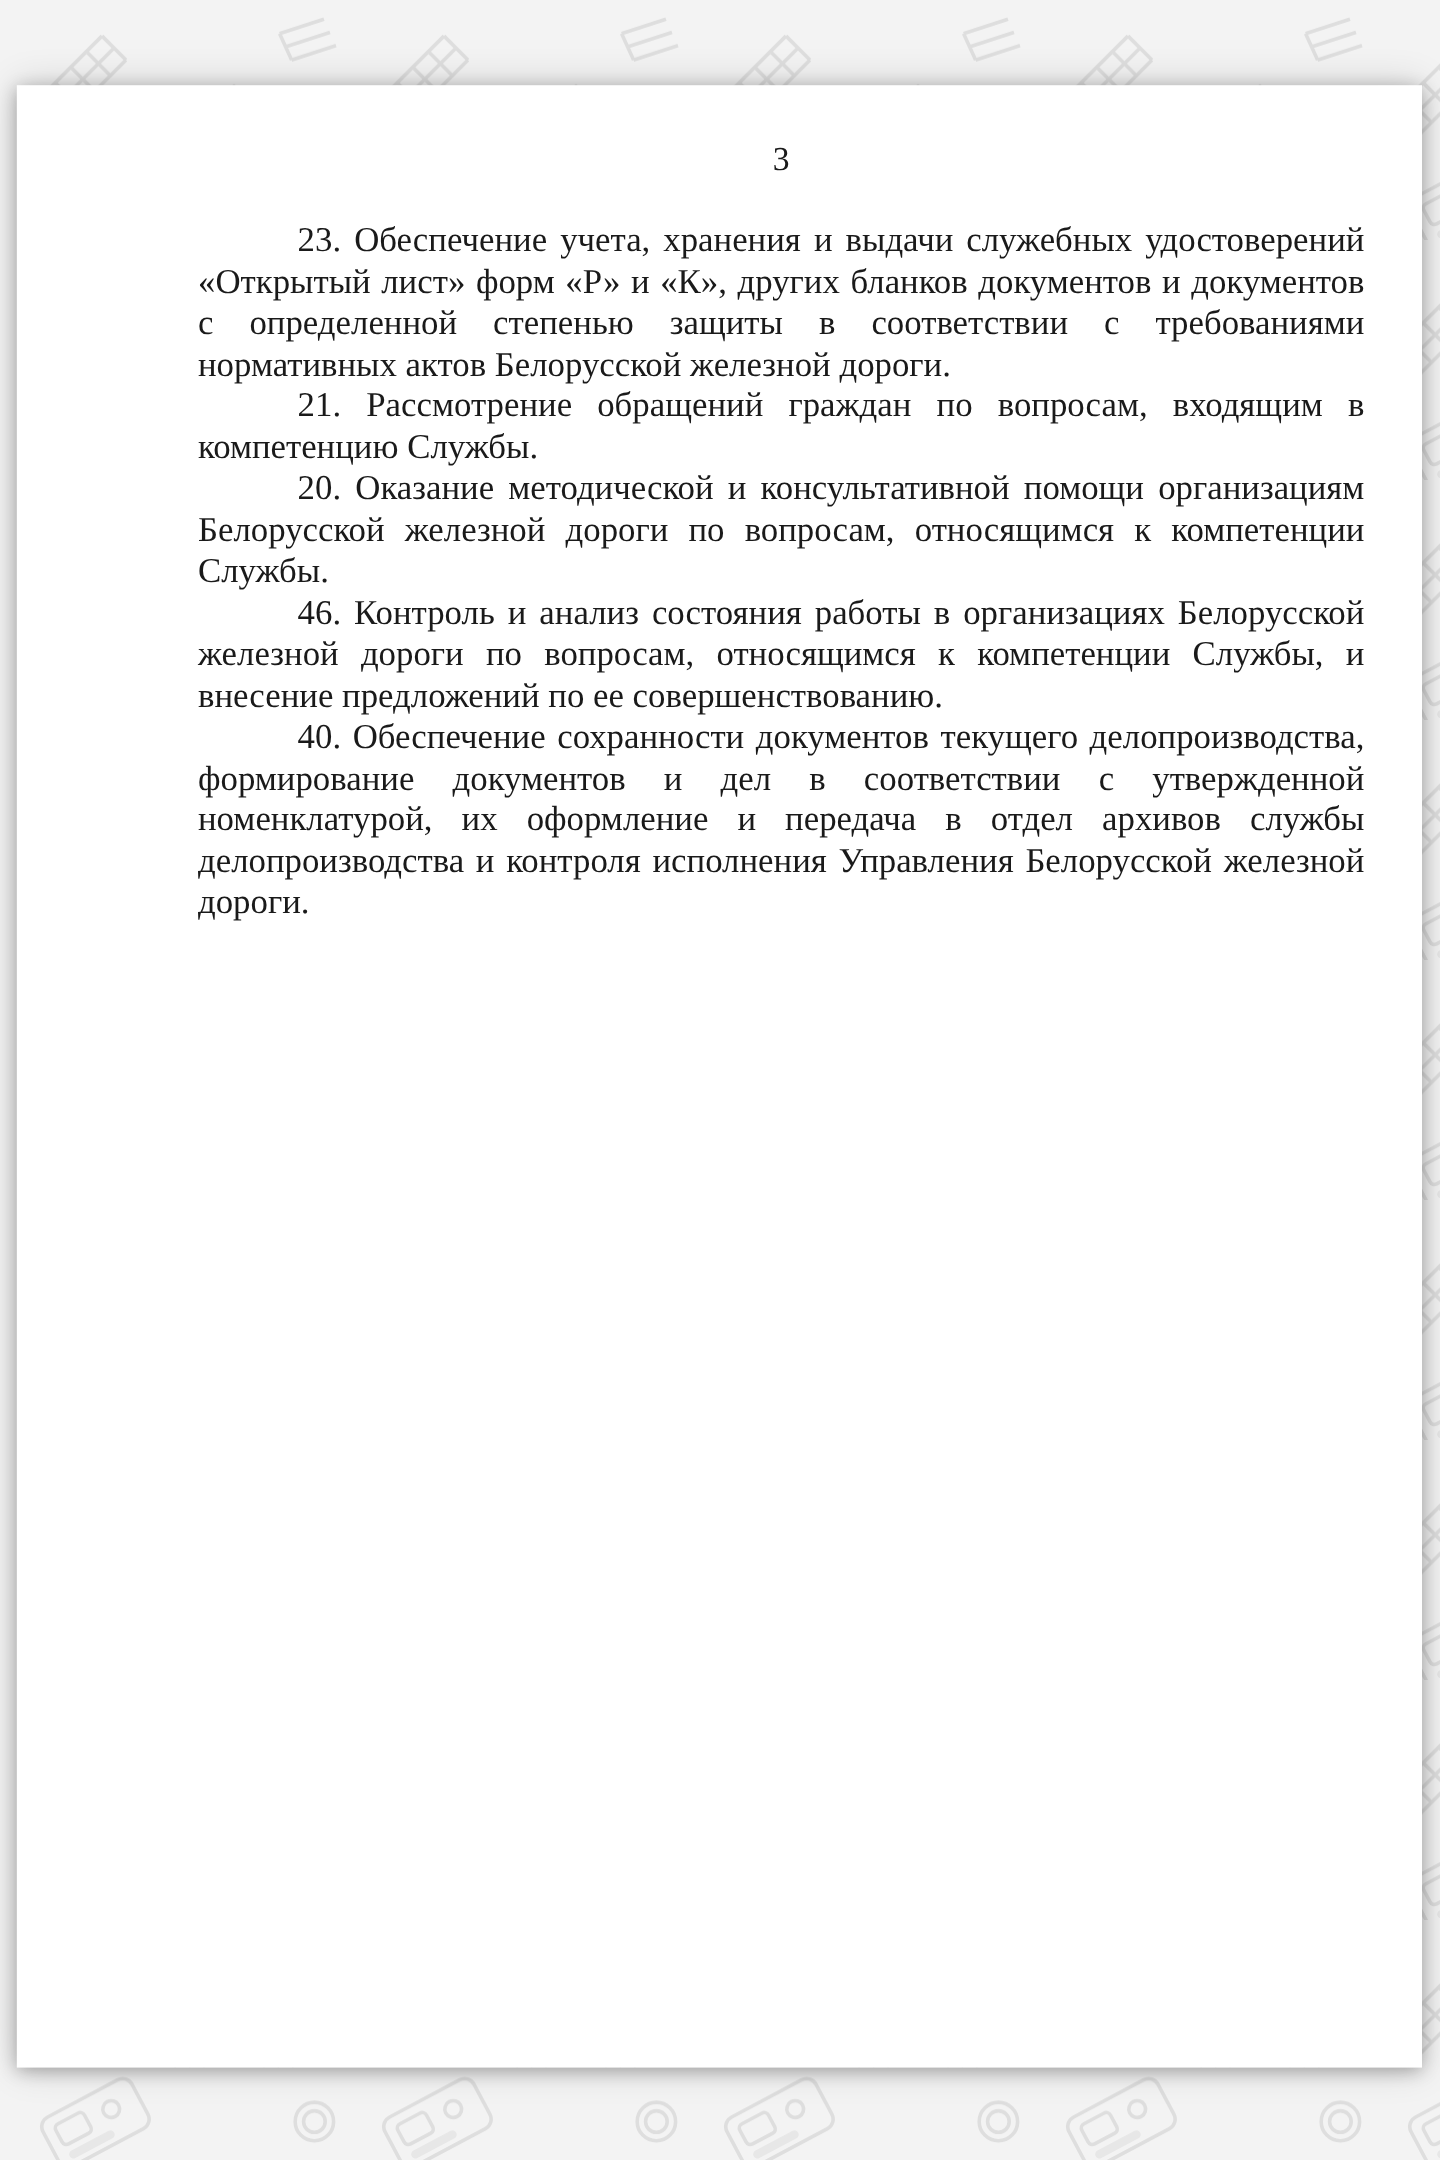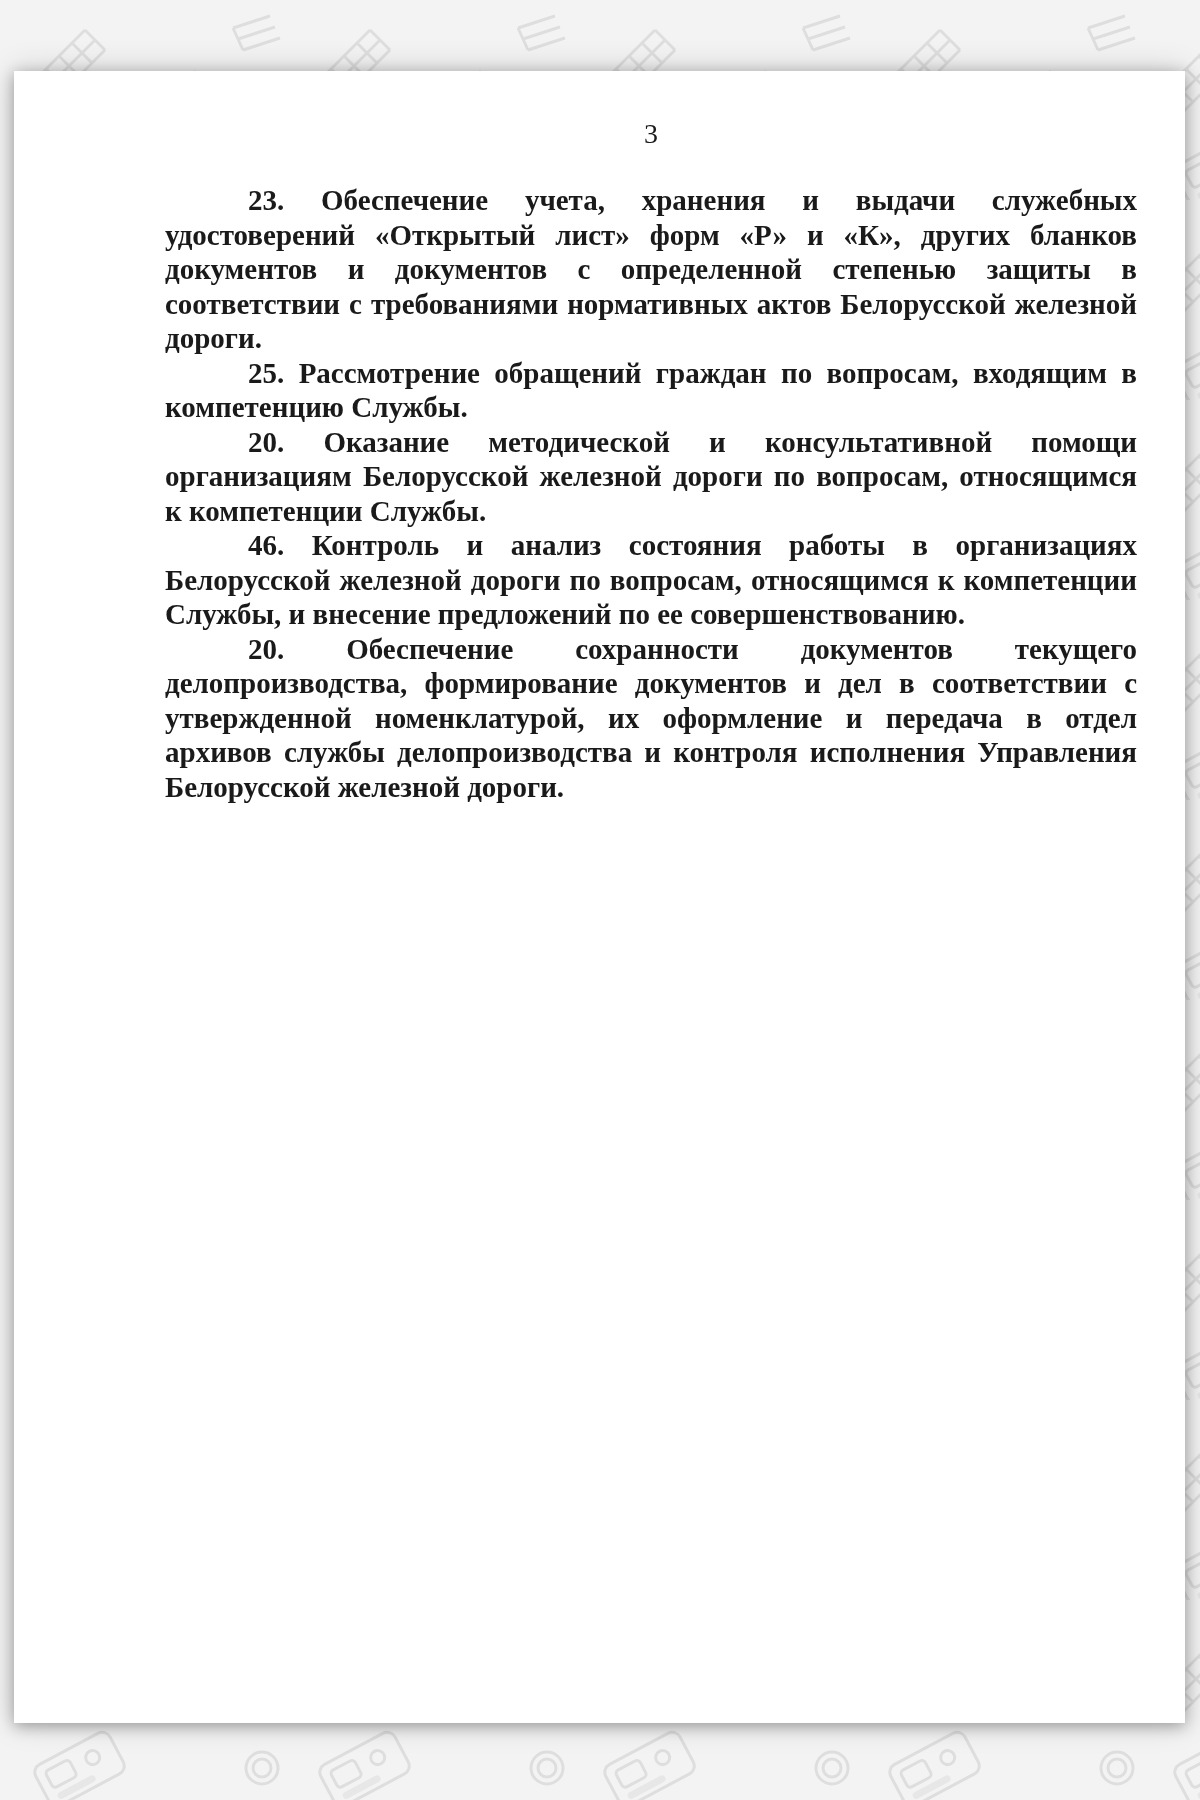--- a/index.html
+++ b/index.html
@@ -40,21 +40,20 @@
     text-align: center;
     font-size: 28px;
     line-height: 34px;
     color: #1a1a1a;
   }
   .doc-body {
     margin-top: 32px;
     font-size: 29px;
     line-height: 34.5px;
     text-align: justify;
-    font-weight: bold;
   }
   .para {
     margin: 0;
     padding: 0;
     text-indent: 83px;
   }
 </style>
 </head>
 <body>
 
@@ -84,19 +83,19 @@
   </defs>
   <rect width="1200" height="1800" fill="#f3f3f3"></rect>
   <rect width="1200" height="1800" fill="url(#orn)"></rect>
 </svg>
 
 <div class="page">
   <div class="content">
     <div class="page-number">3</div>
     <div class="doc-body">
         <p class="para">23. Обеспечение учета, хранения и выдачи служебных удостоверений «Открытый лист» форм «Р» и «К», других бланков документов и документов с определенной степенью защиты в соответствии с требованиями нормативных актов Белорусской железной дороги.</p>
-        <p class="para">25. Рассмотрение обращений граждан по вопросам, входящим в компетенцию Службы.</p>
+        <p class="para">21. Рассмотрение обращений граждан по вопросам, входящим в компетенцию Службы.</p>
         <p class="para">20. Оказание методической и консультативной помощи организациям Белорусской железной дороги по вопросам, относящимся к компетенции Службы.</p>
         <p class="para">46. Контроль и анализ состояния работы в организациях Белорусской железной дороги по вопросам, относящимся к компетенции Службы, и внесение предложений по ее совершенствованию.</p>
-        <p class="para">20. Обеспечение сохранности документов текущего делопроизводства, формирование документов и дел в соответствии с утвержденной номенклатурой, их оформление и передача в отдел архивов службы делопроизводства и контроля исполнения Управления Белорусской железной дороги.</p>
+        <p class="para">40. Обеспечение сохранности документов текущего делопроизводства, формирование документов и дел в соответствии с утвержденной номенклатурой, их оформление и передача в отдел архивов службы делопроизводства и контроля исполнения Управления Белорусской железной дороги.</p>
       </div>
   </div>
 </div>
 
 </body></html>

